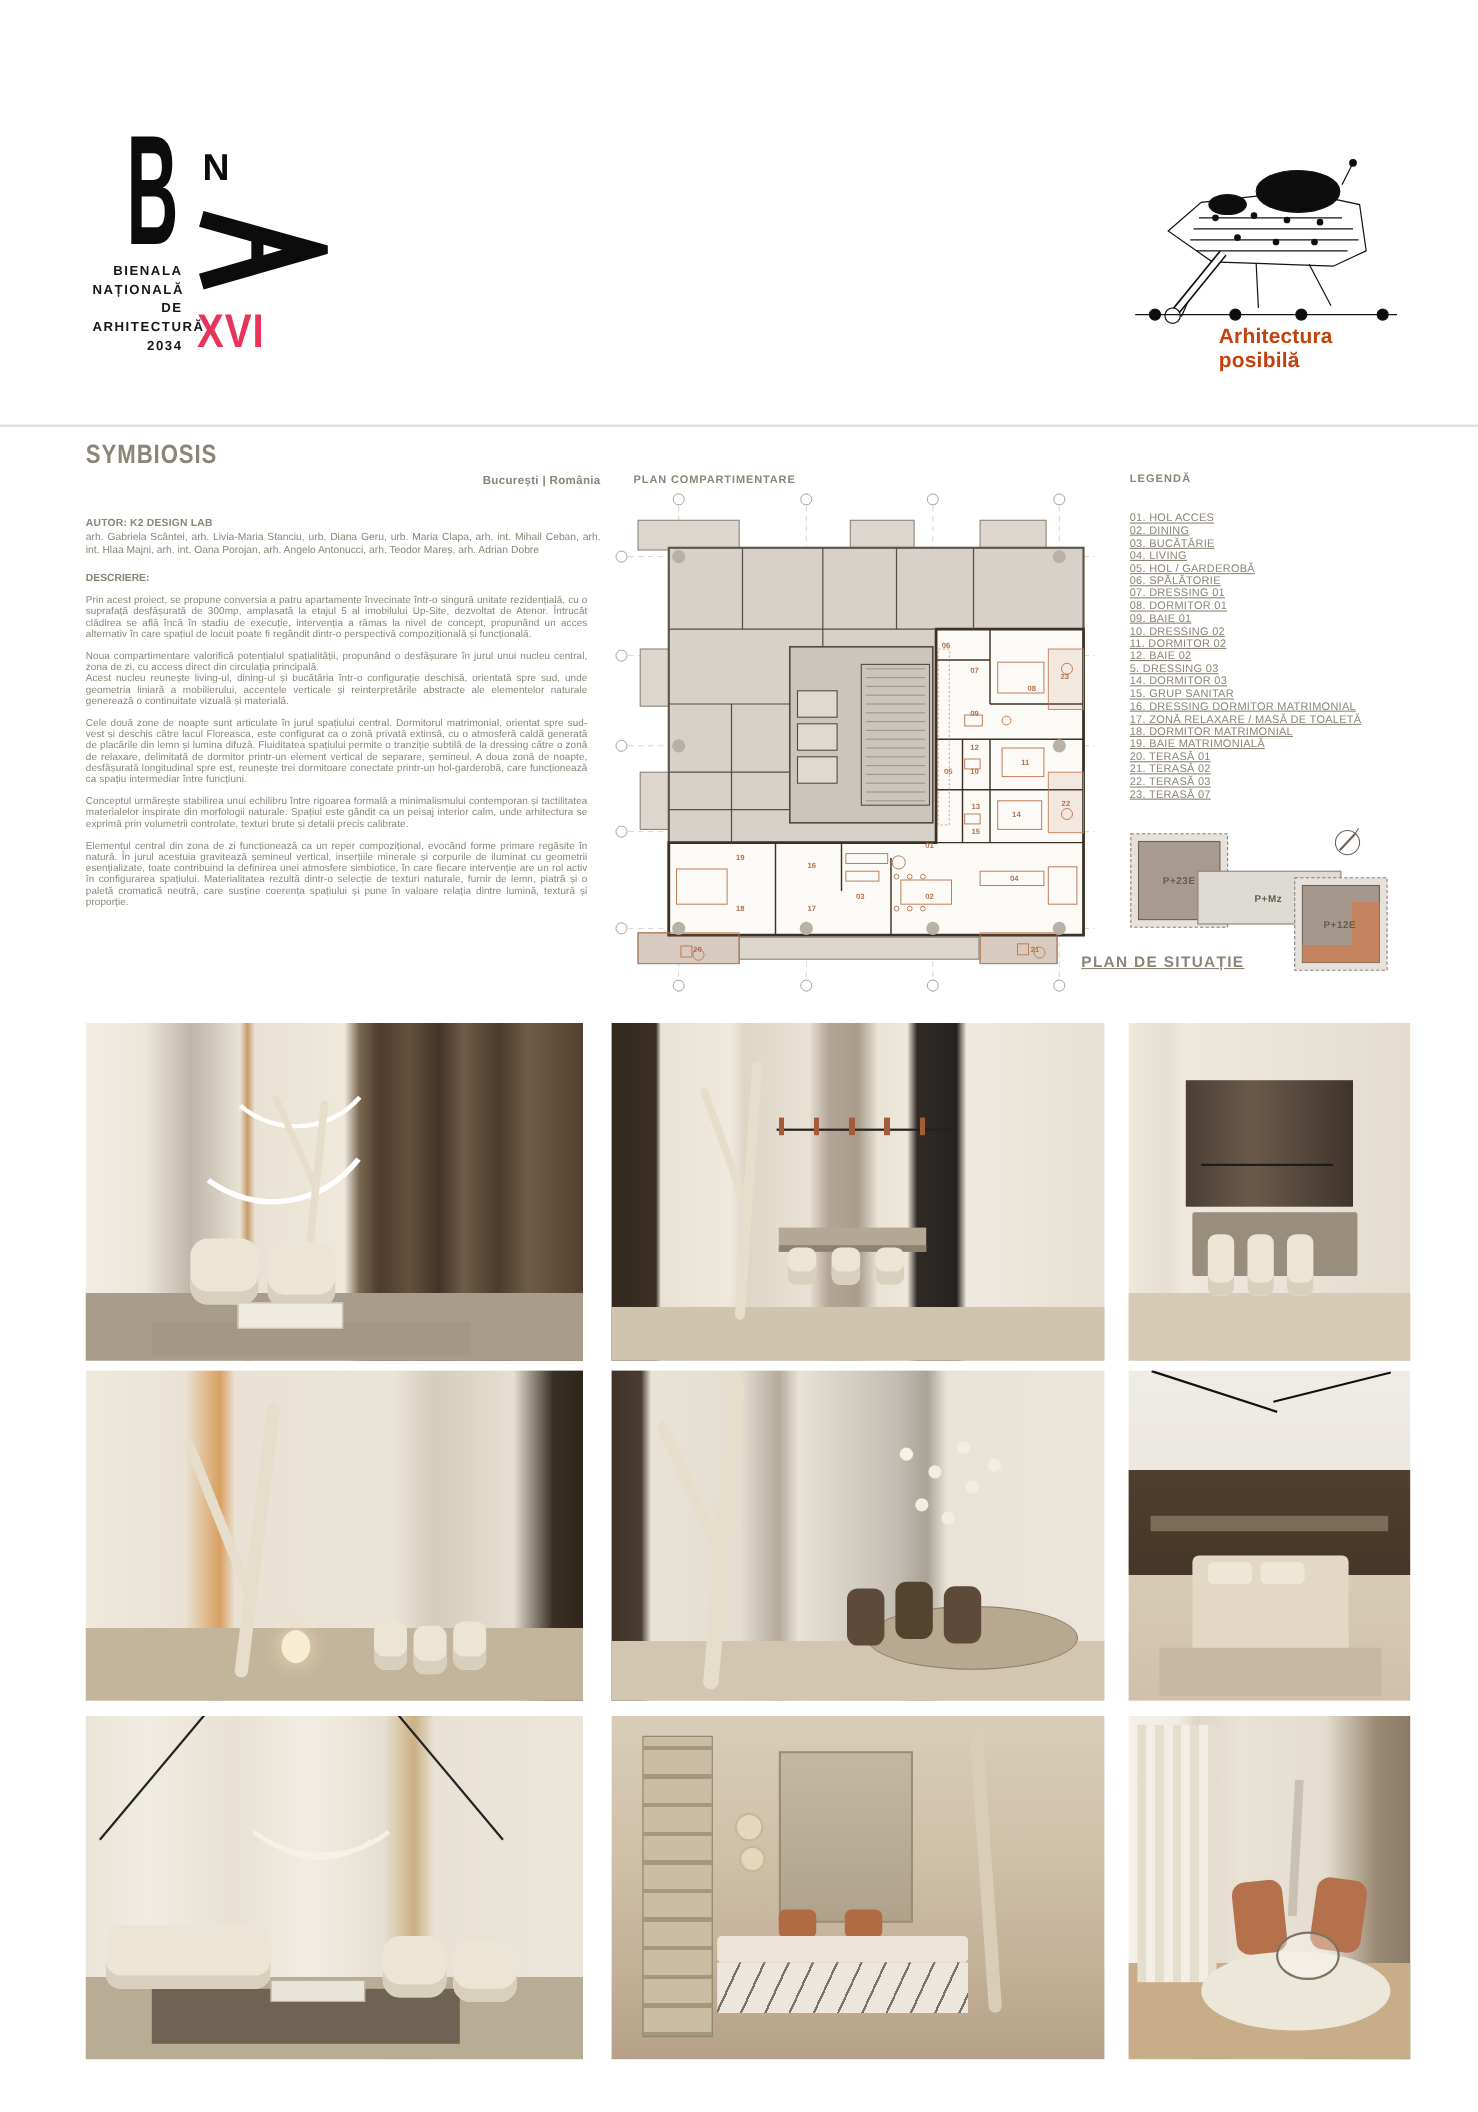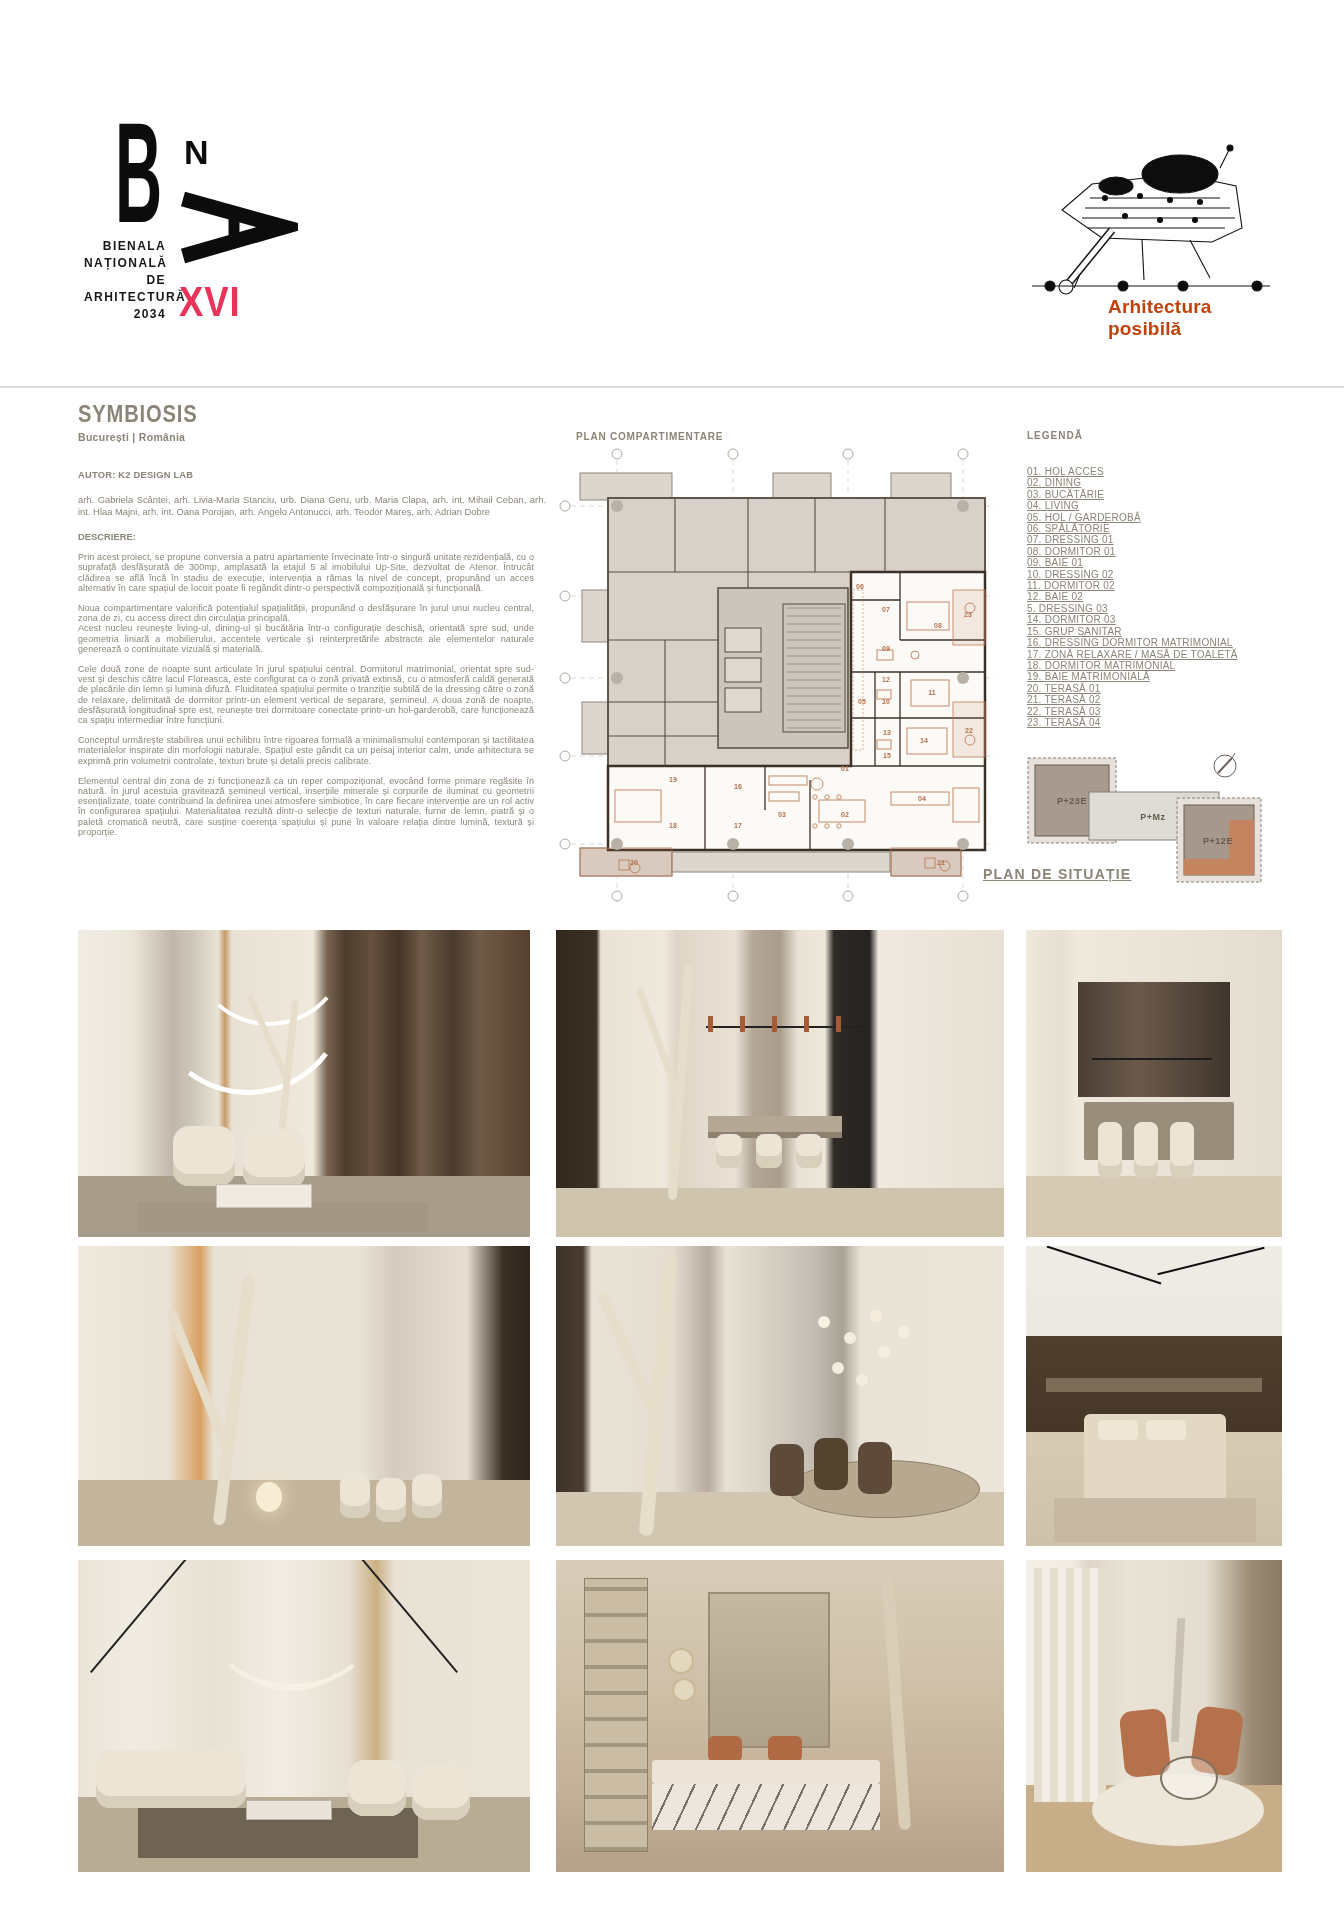--- a/index.html
+++ b/index.html
@@ -15,23 +15,23 @@
     color:#e9335a;transform:scaleX(.85);transform-origin:left top;letter-spacing:1px;}
   #machine{position:absolute;left:1030px;top:138px;}
   #tagline{position:absolute;left:1108px;top:296px;width:170px;font-size:19px;
     font-weight:bold;color:#c2410c;letter-spacing:.2px;}
   #header-divider{position:absolute;left:0;top:386px;width:1344px;height:2px;background:#dcdcdc;}
 
   
   #project-col{position:absolute;left:78px;top:400px;width:468px;color:#8a8577;}
   #project-title{font-size:24px;font-weight:bold;letter-spacing:1px;margin:0;
     transform:scaleX(.84);transform-origin:left;}
-  #project-location{font-size:10.5px;font-weight:bold;margin-top:3px;letter-spacing:.3px;}
+  #project-location{font-size:10.5px;font-weight:bold;margin-top:3px;letter-spacing:.3px;text-align:right;}
   #author-label{font-size:9.4px;font-weight:bold;margin-top:26px;letter-spacing:.2px;}
-  #authors{font-size:9.4px;line-height:11.6px;text-align:justify;margin-top:14px;}
+  #authors{font-size:9.4px;line-height:11.6px;text-align:justify;margin-top:2px;}
   #descriere-label{font-size:9.4px;font-weight:bold;margin-top:14px;}
   #description p{font-size:9px;line-height:10.2px;text-align:justify;margin:10px 12px 0 0;
     white-space:pre-line;letter-spacing:.1px;}
 
   
   #plan-title{position:absolute;left:576px;top:431px;font-size:10px;font-weight:bold;
     letter-spacing:.8px;color:#8a8577;}
   #legend{position:absolute;left:1027px;top:430px;width:300px;color:#8a8577;}
   #legend-title{font-size:10px;font-weight:bold;letter-spacing:1px;}
   #legend-list{margin:25px 0 0 0;padding:0;list-style:none;}
@@ -302,21 +302,21 @@
         <li>5. DRESSING 03</li>
         <li>14. DORMITOR 03</li>
         <li>15. GRUP SANITAR</li>
         <li>16. DRESSING DORMITOR MATRIMONIAL</li>
         <li>17. ZONĂ RELAXARE  / MASĂ DE TOALETĂ</li>
         <li>18. DORMITOR MATRIMONIAL</li>
         <li>19. BAIE MATRIMONIALĂ</li>
         <li>20. TERASĂ 01</li>
         <li>21. TERASĂ 02</li>
         <li>22. TERASĂ 03</li>
-        <li>23. TERASĂ 04</li>
+        <li>23. TERASĂ 07</li>
       </ul>
   </div>
 
   <svg class="abs" style="left:1025px;top:752px" width="310" height="135" viewBox="0 0 310 135">
     <rect x="3" y="6" width="88" height="85" fill="#e6e1db" stroke="#8a8176" stroke-width="1" stroke-dasharray="3 2"></rect>
     <rect x="10" y="13" width="74" height="71" fill="#a89a8e" stroke="#6b6156"></rect>
     <rect x="64" y="40" width="130" height="48" fill="#dedad4" stroke="#8a8176"></rect>
     <rect x="152" y="46" width="84" height="84" fill="#e6e1db" stroke="#8a8176" stroke-width="1" stroke-dasharray="3 2"></rect>
     <rect x="159" y="53" width="70" height="70" fill="#a6988c" stroke="#6b6156"></rect>
     <path d="M204,68 h25 v55 h-70 v-16 h45 Z" fill="#c48460"></path>

